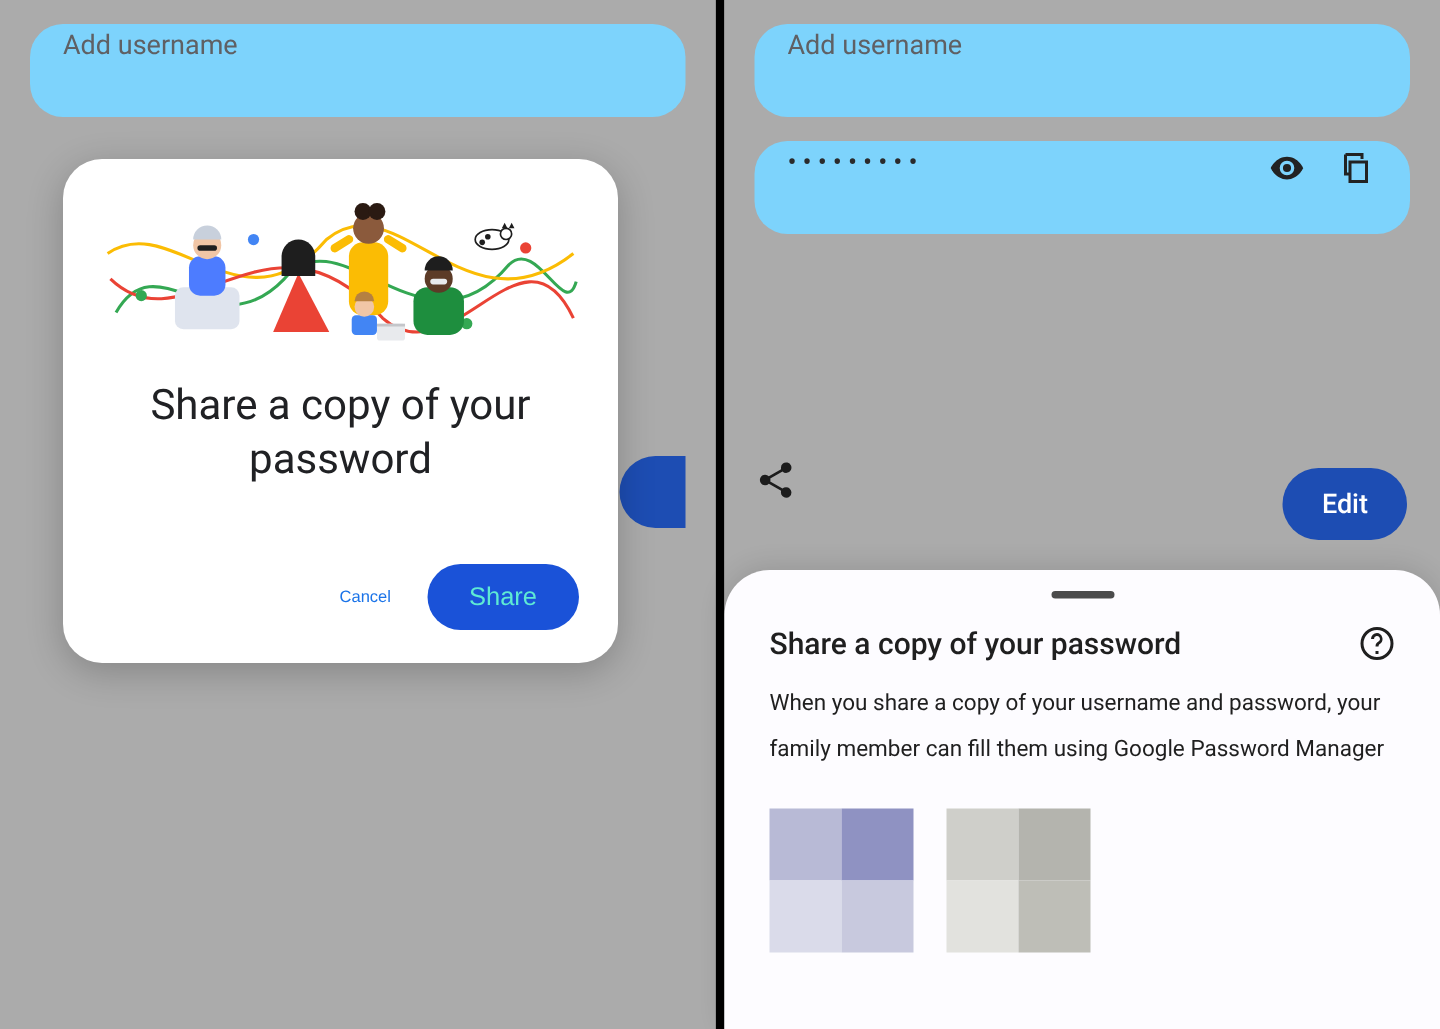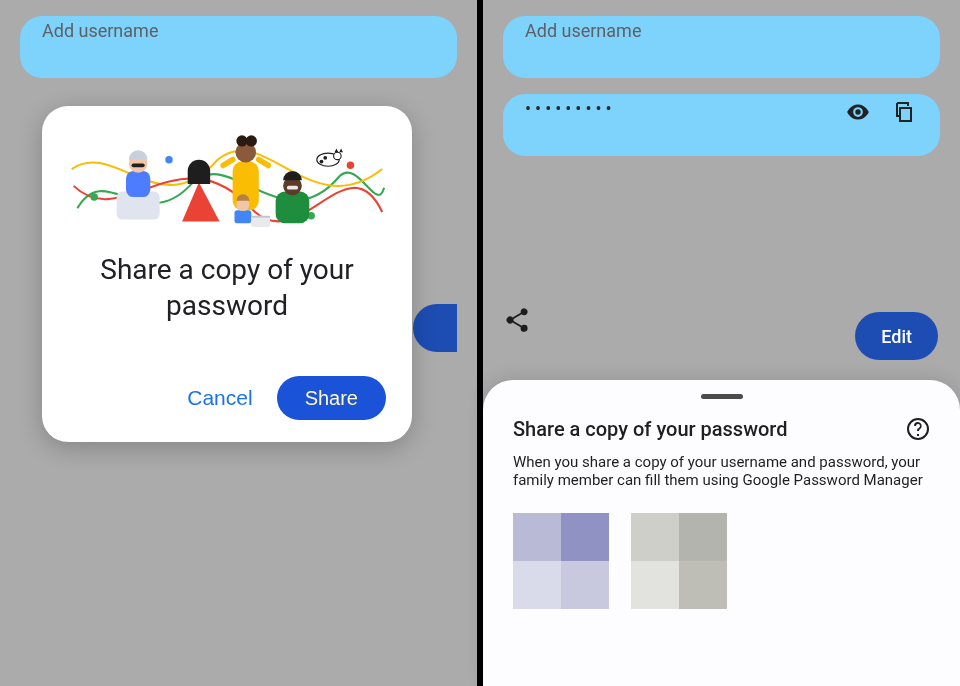--- a/index.html
+++ b/index.html
@@ -128,30 +128,30 @@
   }
   .dialog-actions {
     margin-top: 36px;
     display: flex;
     justify-content: flex-end;
     align-items: center;
     gap: 24px;
   }
   .text-button {
     color: #1a73e8;
-    font-size: 21px;
+    font-size: 11px;
     font-weight: 500;
     background: none;
     border: none;
     cursor: pointer;
   }
   .share-button {
     background: #1a52d8;
-    color: #fef9c3;
-    font-size: 20px;
+    color: #5eead4;
+    font-size: 17px;
     font-weight: 500;
     border: none;
     border-radius: 26px;
     padding: 0 28px;
     height: 44px;
     cursor: pointer;
   }
 
   
   .sheet {
@@ -181,21 +181,21 @@
     font-weight: 500;
     color: #1f1f1f;
     flex: 1;
   }
   .help-btn {
     width: 24px; height: 24px; display:flex;align-items:center;justify-content:center;
     color:#1f1f1f;
   }
   .sheet-body {
     font-size: 15px;
-    line-height: 18px;
+    line-height: 31px;
     color: #1f1f1f;
     margin-bottom: 24px;
   }
   .avatars {
     display: flex;
     gap: 22px;
   }
   .avatar {
     width: 96px; height: 96px;
     position: relative;

